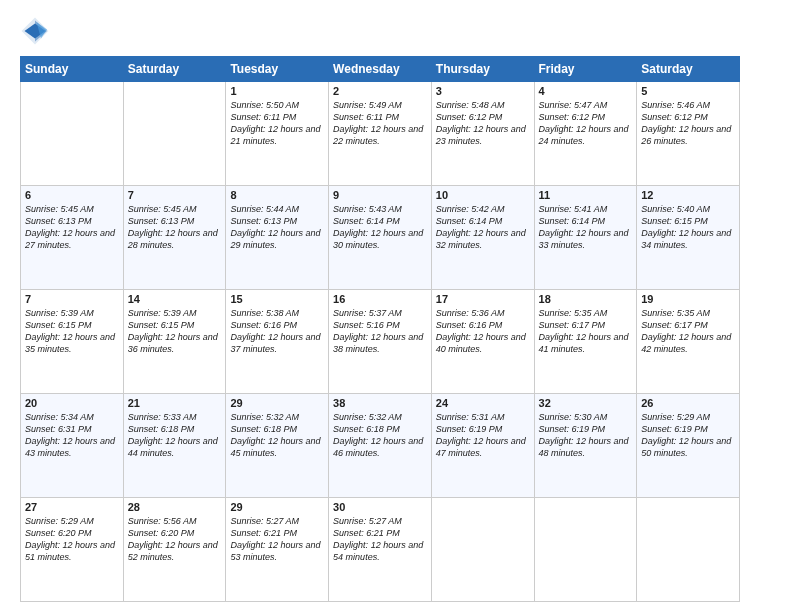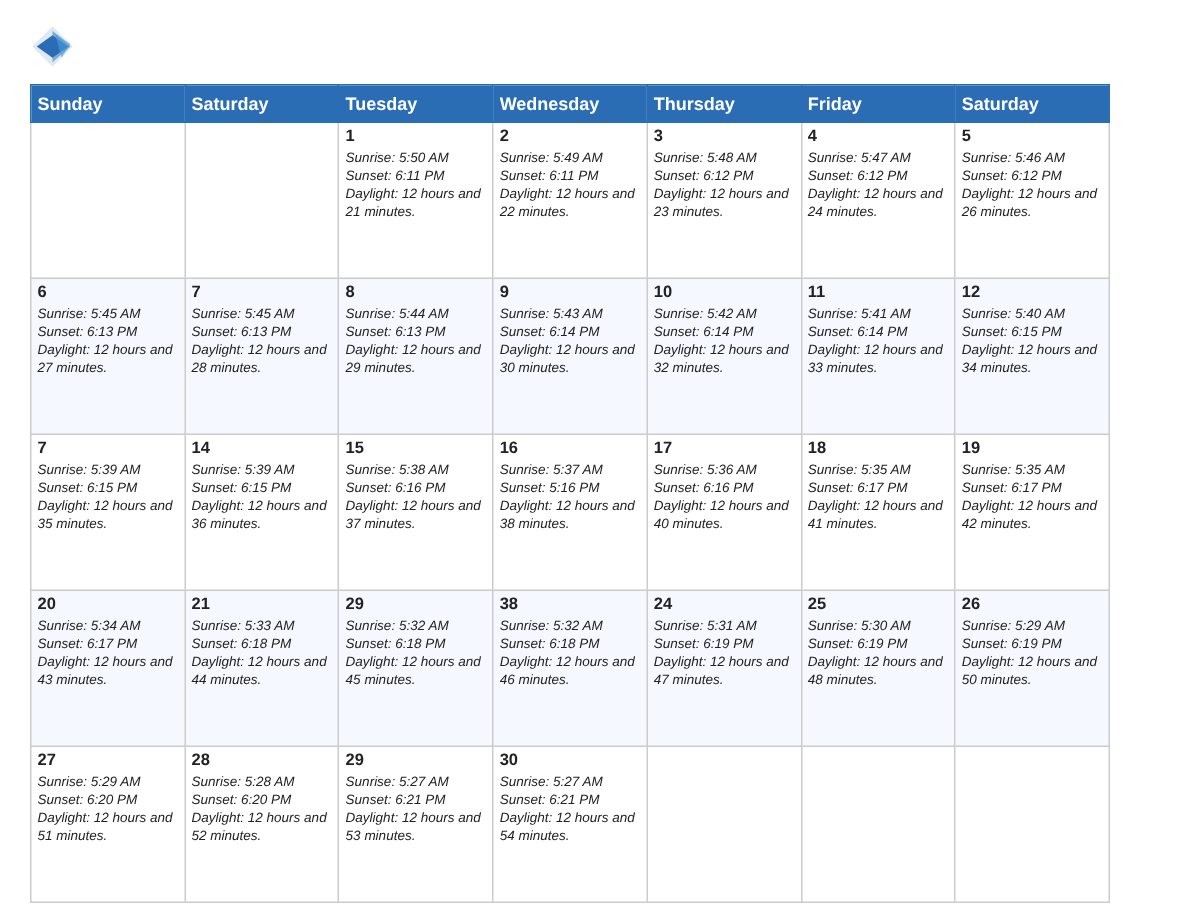--- a/index.html
+++ b/index.html
@@ -257,21 +257,21 @@
             <span class="day-num">19</span>
             <div class="day-info">Sunrise: 5:35 AM
 Sunset: 6:17 PM
 Daylight: 12 hours and 42 minutes.</div>
           </td>
         </tr>
         <tr>
           <td>
             <span class="day-num">20</span>
             <div class="day-info">Sunrise: 5:34 AM
-Sunset: 6:17 PM
+Sunset: 6:31 PM
 Daylight: 12 hours and 43 minutes.</div>
           </td>
           <td>
             <span class="day-num">21</span>
             <div class="day-info">Sunrise: 5:33 AM
 Sunset: 6:18 PM
 Daylight: 12 hours and 44 minutes.</div>
           </td>
           <td>
             <span class="day-num">29</span>
@@ -285,42 +285,42 @@
 Sunset: 6:18 PM
 Daylight: 12 hours and 46 minutes.</div>
           </td>
           <td>
             <span class="day-num">24</span>
             <div class="day-info">Sunrise: 5:31 AM
 Sunset: 6:19 PM
 Daylight: 12 hours and 47 minutes.</div>
           </td>
           <td>
-            <span class="day-num">25</span>
+            <span class="day-num">32</span>
             <div class="day-info">Sunrise: 5:30 AM
 Sunset: 6:19 PM
 Daylight: 12 hours and 48 minutes.</div>
           </td>
           <td>
             <span class="day-num">26</span>
             <div class="day-info">Sunrise: 5:29 AM
 Sunset: 6:19 PM
 Daylight: 12 hours and 50 minutes.</div>
           </td>
         </tr>
         <tr>
           <td>
             <span class="day-num">27</span>
             <div class="day-info">Sunrise: 5:29 AM
 Sunset: 6:20 PM
 Daylight: 12 hours and 51 minutes.</div>
           </td>
           <td>
             <span class="day-num">28</span>
-            <div class="day-info">Sunrise: 5:28 AM
+            <div class="day-info">Sunrise: 5:56 AM
 Sunset: 6:20 PM
 Daylight: 12 hours and 52 minutes.</div>
           </td>
           <td>
             <span class="day-num">29</span>
             <div class="day-info">Sunrise: 5:27 AM
 Sunset: 6:21 PM
 Daylight: 12 hours and 53 minutes.</div>
           </td>
           <td>

